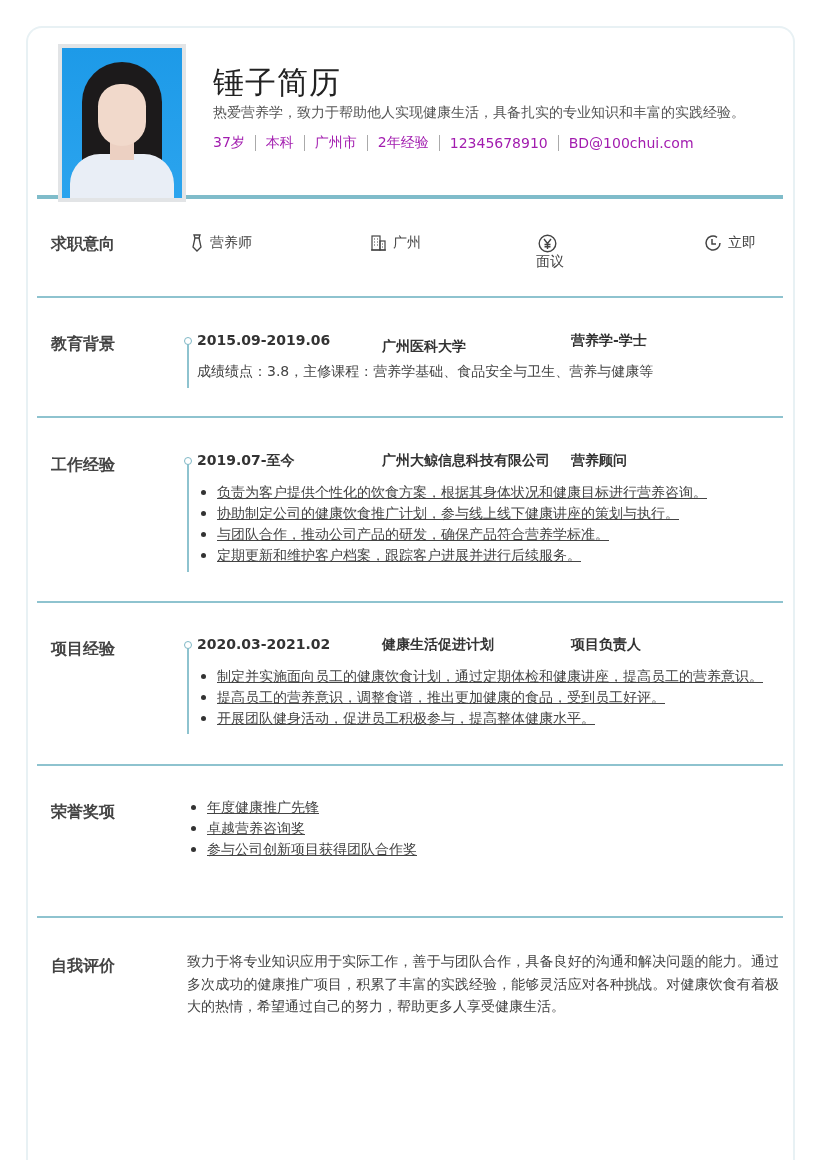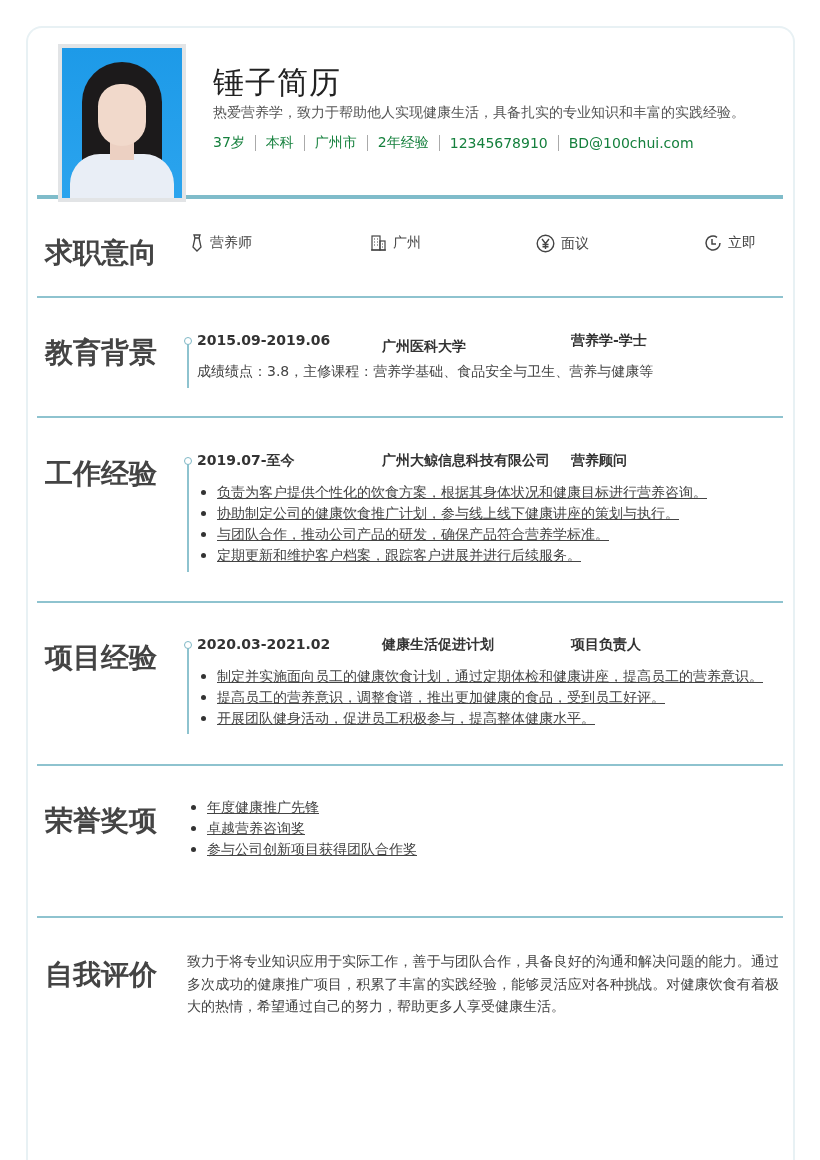--- a/index.html
+++ b/index.html
@@ -42,34 +42,34 @@
     .name {
       position: absolute; left: 213px; top: 62px;
       font-size: 31px; color: #222; font-weight: normal; letter-spacing: 1px;
     }
     .tagline {
       position: absolute; left: 213px; top: 104px;
       font-size: 14px; color: #555;
     }
     .info-row {
       position: absolute; left: 213px; top: 134px;
-      font-size: 14px; color: #15803d; display: flex; align-items: center;
+      font-size: 14px; color: #a21caf; display: flex; align-items: center;
     }
     .info-row .sep { display: inline-block; width: 1px; height: 16px; background: #aaa; margin: 0 10px; }
 
     .header-rule {
       position: absolute; left: 37px; top: 195px; width: 746px; height: 4px;
       background: #7fbcca;
     }
     .section-rule {
       position: absolute; left: 37px; width: 746px; height: 2px; background: #8ec3cf;
     }
 
     .section-title {
-      position: absolute; left: 45px; font-size: 28px; font-weight: bold; color: #444;
+      position: absolute; left: 51px; font-size: 16px; font-weight: bold; color: #444;
     }
 
     
     .intent-item {
       position: absolute; top: 234px; display: flex; align-items: center;
       font-size: 14px; color: #444;
     }
     .intent-item svg { margin-right: 6px; }
 
     
@@ -138,21 +138,21 @@
 </div>
 <div class="intent-item" style="left:370px;">
   <svg width="17" height="16" viewBox="0 0 17 16" fill="none" stroke="#444" stroke-width="1.2">
       <rect x="2" y="1" width="8" height="14"></rect>
       <rect x="10" y="6" width="5" height="9"></rect>
       <path d="M4 4h1M7 4h1M4 7h1M7 7h1M4 10h1M7 10h1M12 9h1M12 12h1"></path>
       <path d="M1 15h15"></path>
     </svg>
   <span>广州</span>
 </div>
-<div class="intent-item" style="left:536px;">
+<div class="intent-item" style="left:536px;flex-direction:column;">
   <svg width="19" height="19" viewBox="0 0 19 19" fill="none" stroke="#444" stroke-width="1.4">
       <circle cx="9.5" cy="9.5" r="8.3"></circle>
       <path d="M6 5l3.5 4.5L13 5M9.5 9.5V15M6.5 10.5h6M6.5 12.8h6"></path>
     </svg>
   <span>面议</span>
 </div>
 <div class="intent-item" style="left:704px;">
   <svg width="18" height="18" viewBox="0 0 18 18" fill="none" stroke="#444" stroke-width="1.5">
       <path d="M16 9a7 7 0 1 1-3-5.7"></path>
       <path d="M8 5v5h4"></path>

